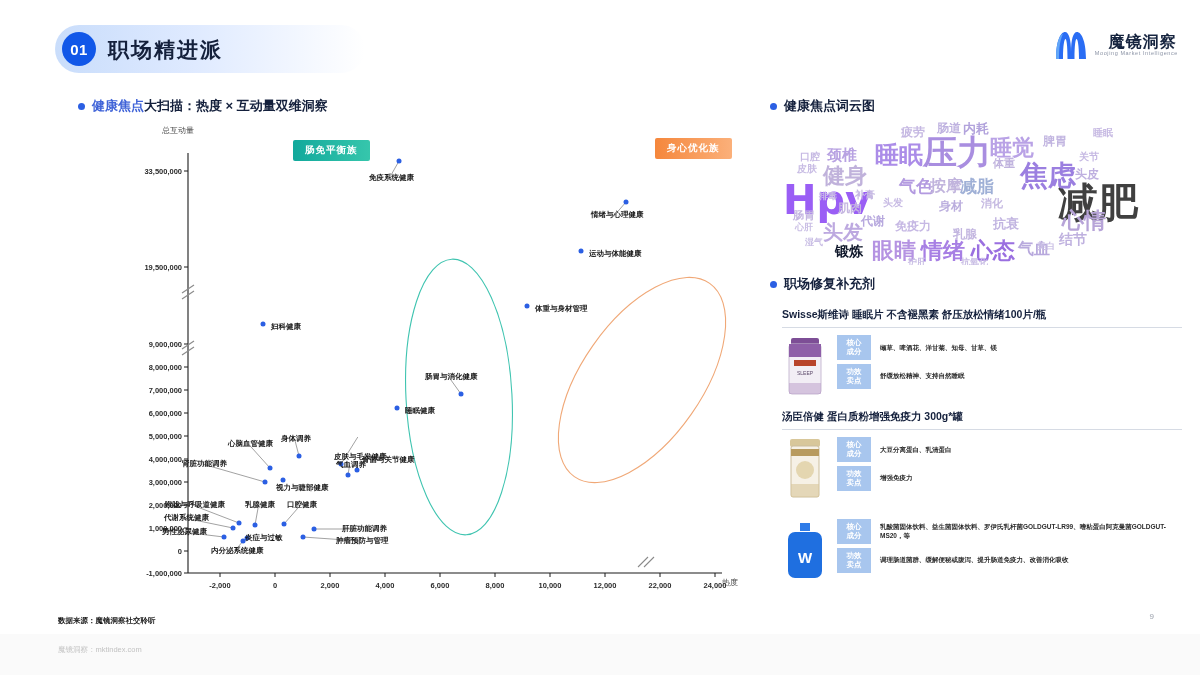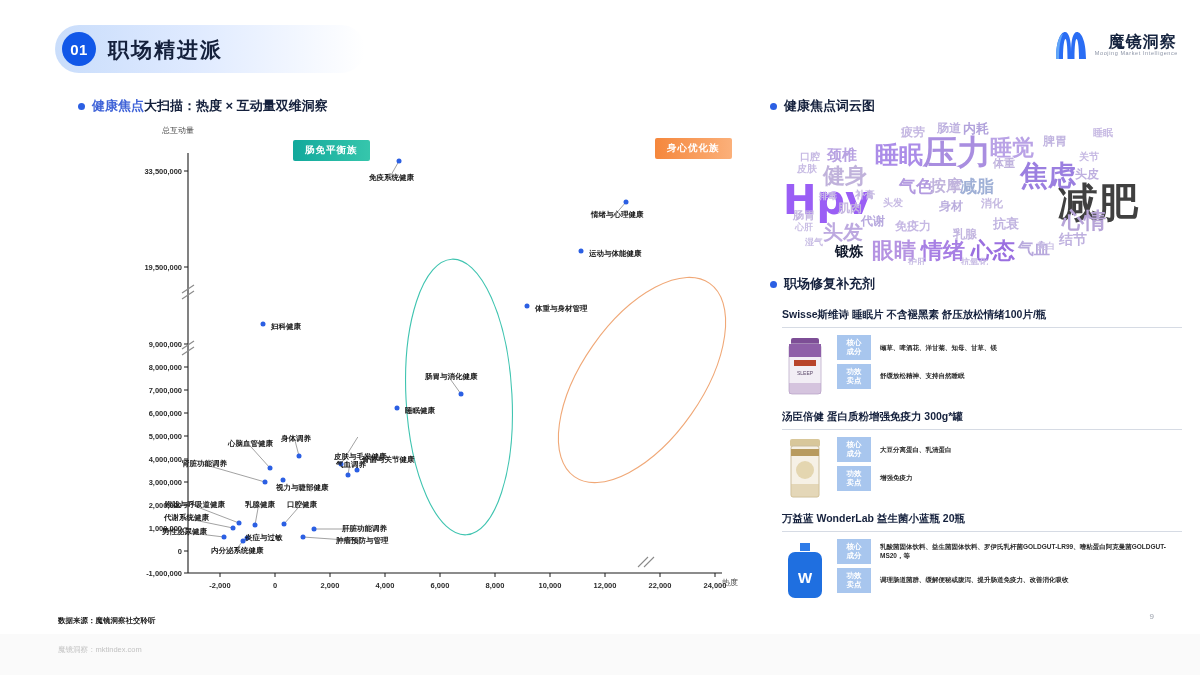--- a/index.html
+++ b/index.html
@@ -372,21 +372,20 @@
             <span>功效</span>
             <span>卖点</span>
           </div>
           <div class="rtxt">增强免疫力</div>
         </div>
       </div>
     </div>
   </div>
 
   <div class="prod" id="prod3">
-    <div class="prod-name">万益蓝 WonderLab 益生菌小蓝瓶 20瓶</div>
     <div class="prod-body">
       <div class="thumb">
         <svg width="46" height="62" viewBox="0 0 46 62">
           <rect x="18" y="4" width="10" height="8" fill="#2f7ce8"></rect>
           <path d="M13 13 h20 a7 7 0 0 1 7 7 v32 a7 7 0 0 1 -7 7 h-20 a7 7 0 0 1 -7 -7 v-32 a7 7 0 0 1 7 -7 z" fill="#1f6fe0"></path>
           <text x="23" y="44" font-size="15" fill="#ffffff" text-anchor="middle" font-weight="bold" font-family="Liberation Sans">W</text>
         </svg>
       </div>
       <div class="rows">
         <div class="row">

